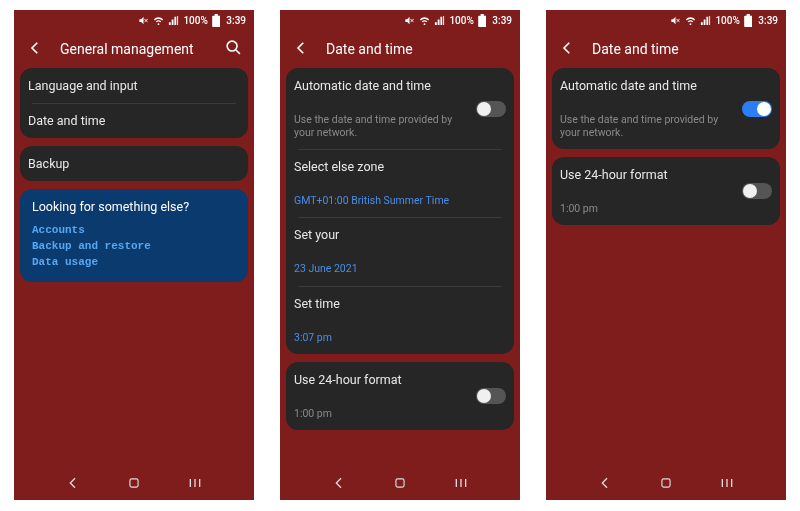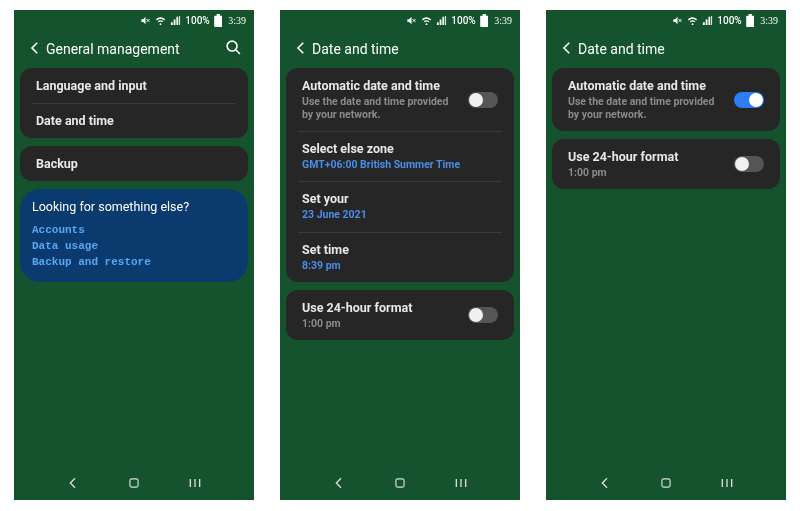--- a/index.html
+++ b/index.html
@@ -7,80 +7,79 @@
     background: #fff;
     font-family: -apple-system, BlinkMacSystemFont, "Segoe UI", Roboto, Arial, sans-serif;
     display: flex;
     justify-content: center;
     gap: 26px;
     padding: 10px;
   }
   .phone {
     width: 240px;
     height: 490px;
-    background: #14532d;
+    background: #7f1d1d;
     border-radius: 0;
     overflow: hidden;
     display: flex;
     flex-direction: column;
     color: #fff;
     font-size: 12.5px;
   }
   .statusbar {
     height: 20px;
     display: flex;
     justify-content: flex-end;
     align-items: center;
     gap: 4px;
     padding: 0 8px;
     font-size: 10px;
     font-weight: 500;
   }
   .statusbar svg, .statusbar span { display:inline-block; vertical-align: middle; }
-  .status-time { margin-left: 2px; font-family: Liberation Serif, serif; }
+  .status-time { margin-left: 2px; }
   .header {
     height: 38px;
     display: flex;
     align-items: center;
-    gap: 2px;
+    gap: 16px;
     padding: 0 12px;
   }
   .header .title {
     font-size: 14px;
     flex: 1;
     font-weight: 400;
   }
   .content { flex: 1; padding: 0 6px; overflow: hidden; }
   .card {
     background: #262626;
     border-radius: 12px;
     margin-bottom: 8px;
   }
   .card .row {
-    padding: 10px 16px;
+    padding: 10px 8px;
     display: flex;
     align-items: center;
     gap: 10px;
     position: relative;
-    font-weight: bold;
   }
   .card .row + .row::before {
     content:"";
     position:absolute;
     top:0; left:12px; right:12px;
     height:1px;
     background:#3a3a3a;
   }
   .row-main { flex:1; min-width:0; }
   .row-title { font-size: 12.5px; color: #e8e8e8; }
-  .row-sub { font-size: 10.5px; color: #8a8a8a; margin-top: 2px; line-height:1.25; }
+  .row-sub { font-size: 10.5px; color: #8a8a8a; margin-top: 20px; line-height:1.25; }
   .row-sub.accent { color: #4a8de8; }
   .promo {
     background: #0b3a6e;
-    border-radius: 20px;
+    border-radius: 12px;
     padding: 10px 12px 12px;
   }
   .promo-title { font-size: 12.5px; color: #fff; margin-bottom: 8px; }
   .promo-link {
     display:block;
     font-size: 11px;
     color:#57a7f3;
     font-weight: 600;
     padding: 2px 0;
     font-family: Liberation Mono, monospace;
@@ -178,22 +177,22 @@
       <div class="row-main">
         <div class="row-title">Backup</div>
 
       </div>
 
     </div>
       </div>
       <div class="promo">
       <div class="promo-title">Looking for something else?</div>
       <a class="promo-link">Accounts</a>
+        <a class="promo-link">Backup and restore</a>
         <a class="promo-link">Data usage</a>
-        <a class="promo-link">Backup and restore</a>
     </div>
     </div>
     <div class="navbar">
     <div class="nav-btn">
       <svg width="16" height="16" viewBox="0 0 24 24" fill="none" stroke="#ddd" stroke-width="2">
           <path d="M15 5l-7 7 7 7"></path>
         </svg>
     </div>
     <div class="nav-btn">
       <svg width="14" height="14" viewBox="0 0 24 24" fill="none" stroke="#ddd" stroke-width="2">
@@ -248,35 +247,35 @@
         <div class="row">
       <div class="row-main">
         <div class="row-title">Automatic date and time</div>
         <div class="row-sub">Use the date and time provided by your network.</div>
       </div>
       <div class="toggle off"></div>
     </div>
         <div class="row">
       <div class="row-main">
         <div class="row-title">Select else zone</div>
-        <div class="row-sub accent">GMT+06:00 British Summer Time</div>
+        <div class="row-sub accent">GMT+01:00 British Summer Time</div>
       </div>
 
     </div>
         <div class="row">
       <div class="row-main">
         <div class="row-title">Set your</div>
         <div class="row-sub accent">23 June 2021</div>
       </div>
 
     </div>
         <div class="row">
       <div class="row-main">
         <div class="row-title">Set time</div>
-        <div class="row-sub accent">8:39 pm</div>
+        <div class="row-sub accent">3:07 pm</div>
       </div>
 
     </div>
       </div>
       <div class="card">
         <div class="row">
       <div class="row-main">
         <div class="row-title">Use 24-hour format</div>
         <div class="row-sub">1:00 pm</div>
       </div>

